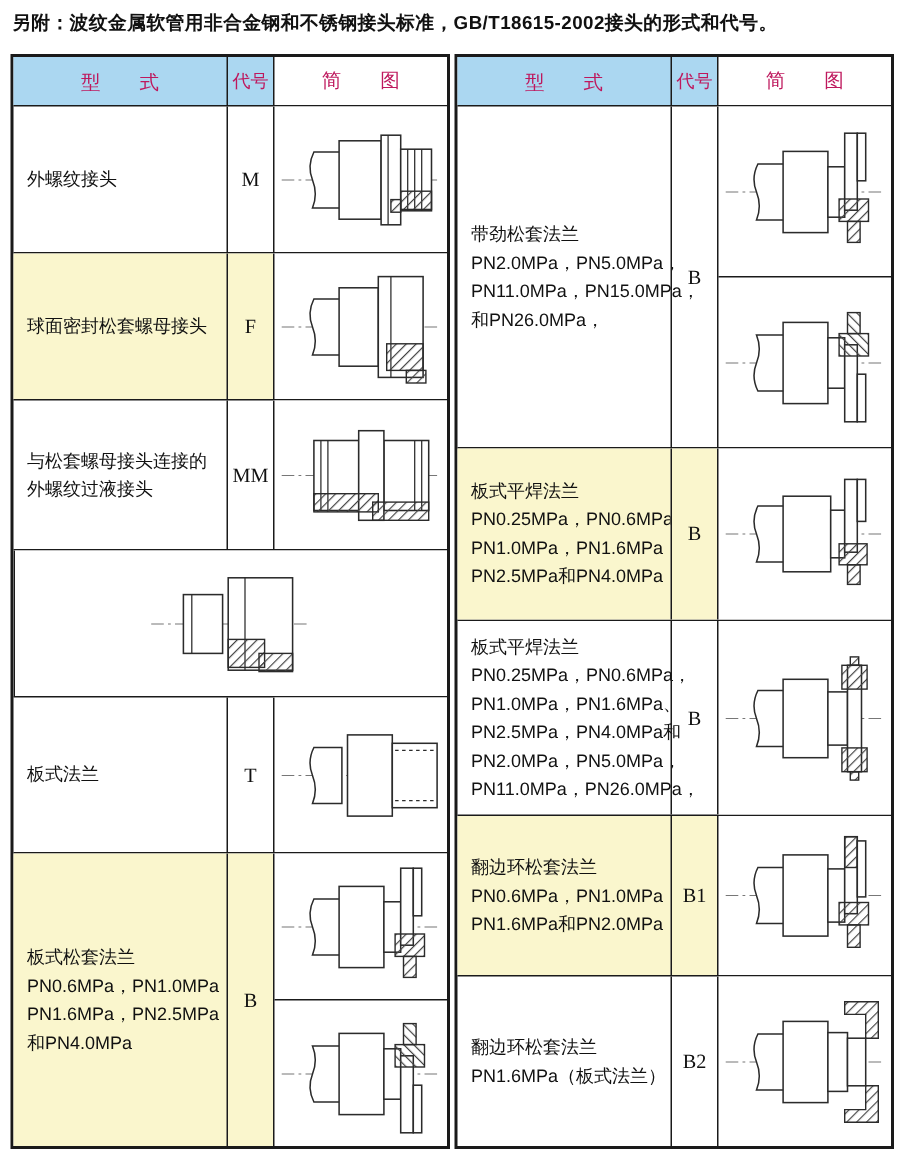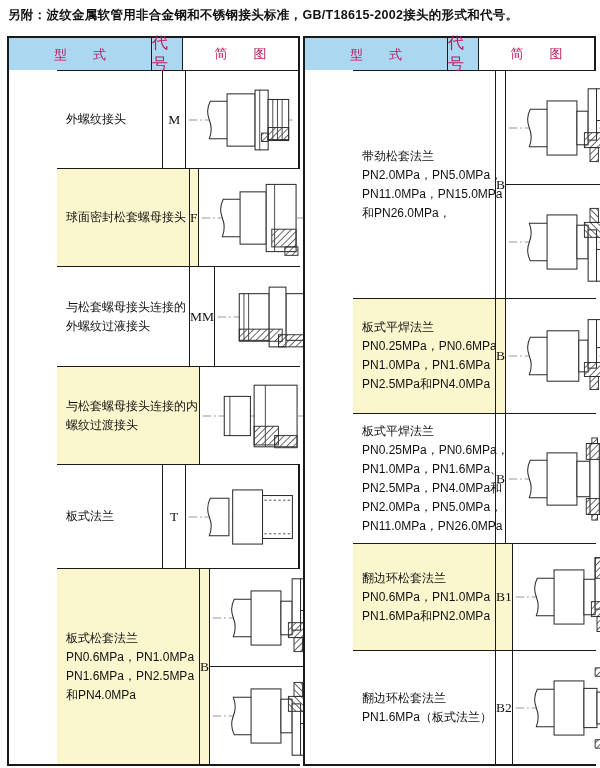--- a/index.html
+++ b/index.html
@@ -4,32 +4,32 @@
 <style>
   html,body { margin:0; padding:0; background:#e8e8e8; }
   .page { position:relative; width:600px; height:768px; background:#fff;
           font-family:"Liberation Sans", sans-serif; color:#111; overflow:hidden; }
   .title { position:absolute; left:8px; top:7px; font-size:12.5px; font-weight:bold;
            letter-spacing:0.3px; white-space:nowrap; }
   .tables { position:absolute; left:7px; top:36px; display:flex; }
   .tbl { width:293px; box-sizing:border-box; border:2px solid var(--table_border,#1a1a1a); background:#fff; }
   .tbl.right { margin-left:3px; }
   .row { display:flex; box-sizing:border-box; }
-  .row.body { border-top:1px solid var(--table_border,#1a1a1a);margin-left:48px; }
+  .row.body { border-top:1px solid var(--table_border,#1a1a1a); }
   .cell { box-sizing:border-box; }
   .hdr { height:32px; background:var(--header_bg,#abd7f1); }
   .hdr .cell { display:flex; align-items:center; justify-content:center;
                font-size:13px; padding:0; color:#be185d; }
   .ctype { width:142px; display:flex; flex-direction:column; justify-content:center;
            padding:4px 3px 4px 9px; font-size:12px; line-height:19px; }
   .hdr .ctype { padding:0; flex-direction:row; }
   .ccode { width:31px; border-left:1px solid var(--table_border,#1a1a1a);
            display:flex; align-items:center; justify-content:center;
            font-family:"Liberation Serif", serif; font-size:13.5px; }
-  .hdr .ccode { font-family:Liberation Mono, monospace; font-size:16px; }
+  .hdr .ccode { font-family:Liberation Mono, monospace; font-size:12px; }
   .cdiag { flex:1; border-left:1px solid var(--table_border,#1a1a1a);
            display:flex; flex-direction:column; background:#fff; }
   .half { flex:1; display:flex; align-items:center; justify-content:center; }
   .half + .half { border-top:1px solid var(--table_border,#1a1a1a); }
   .half svg { width:112px; height:84px; }
   .hl { background:var(--row_highlight,#faf6cd);justify-content:center; }
   .tline { white-space:nowrap; }
   
   .ln  { fill:#fff; stroke:#2b2b2b; stroke-width:1.1; }
   .ln2 { stroke:#2b2b2b; stroke-width:0.9; }
@@ -122,24 +122,20 @@
                 <line x1="103" y1="20" x2="103" y2="70" class="ln2"></line>
                 <rect x="58" y="13" width="18" height="64" class="ln"></rect>
                 <rect x="26" y="58" width="46" height="13" class="ht"></rect>
                 <rect x="68" y="64" width="40" height="13" class="ht"></rect>
               </svg>
             </div>
         </div>
       </div>
 
       <div class="row body" style="height:98px">
-        <div class="cell ctype hl">
-          <div class="tline">与松套螺母接头连接的内</div>
-          <div class="tline">螺纹过渡接头</div>
-        </div>
         <div class="cell cdiag">
           <div class="half">
               <svg viewBox="0 0 120 90">
                 <line x1="3" y1="45" x2="117" y2="45" class="cl"></line>
                 <rect x="26" y="24" width="28" height="42" class="ln"></rect>
                 <line x1="32" y1="24" x2="32" y2="66" class="ln2"></line>
                 <rect x="58" y="12" width="46" height="66" class="ln"></rect>
                 <line x1="70" y1="12" x2="70" y2="78" class="ln2"></line>
                 <rect x="58" y="56" width="26" height="20" class="ht"></rect>
                 <rect x="80" y="66" width="24" height="13" class="ht"></rect>

